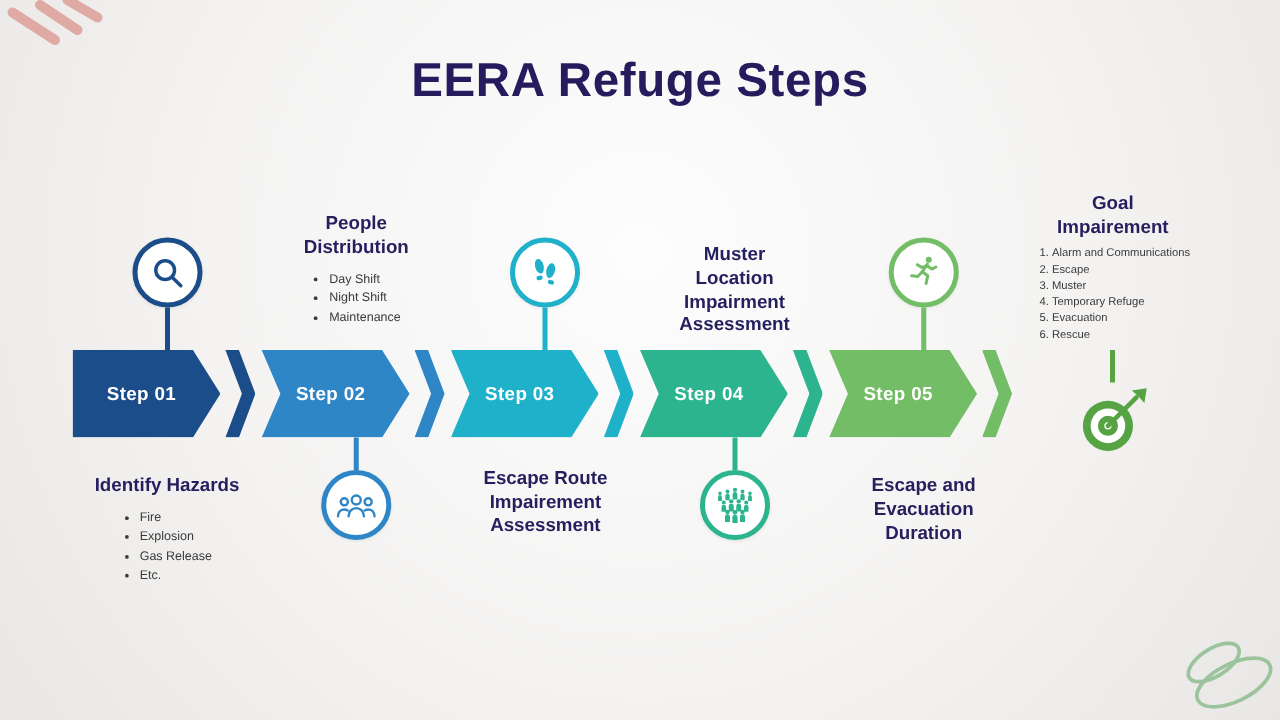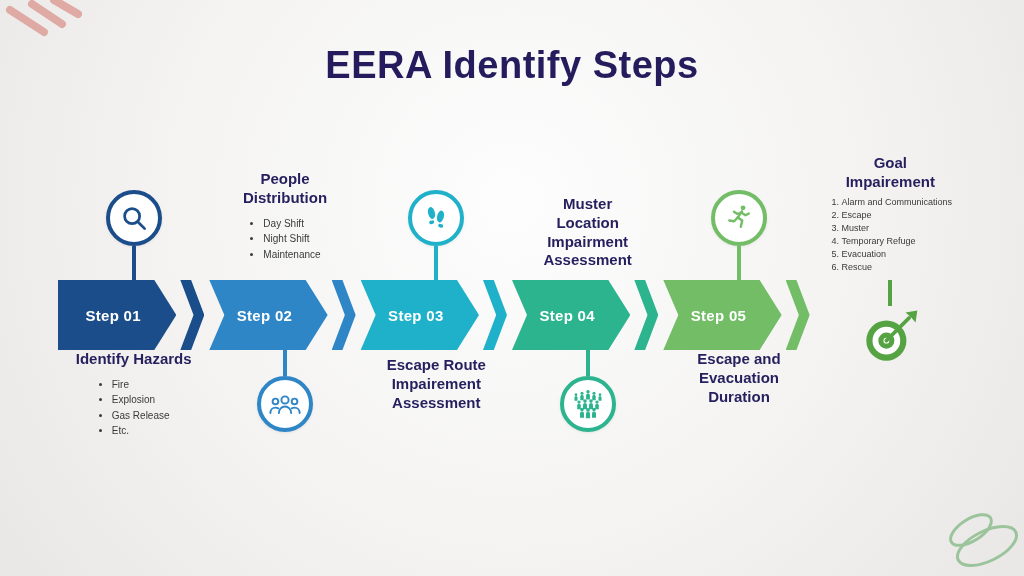--- a/index.html
+++ b/index.html
@@ -51,22 +51,22 @@
   }
   .bare-icon { color:var(--c); display:flex; align-items:center; justify-content:center; }
   .stem { width:4px; background:var(--c); }
   .stem.down { height:34px; }
   .stem.up { height:26px; }
 
   .text-block { display:flex; flex-direction:column; align-items:center; }
   .zone.top .text-block.pb-lg { padding-bottom:18px; }
   .zone.top .text-block.pb-md { padding-bottom:10px; }
   .zone.top .text-block.pb-sm { padding-bottom:6px; }
-  .zone.bottom .text-block.mt-lg { }
-  .zone.bottom .text-block.mt-md { margin-top:6px; }
+  .zone.bottom .text-block.mt-lg { margin-top:30px; }
+  .zone.bottom .text-block.mt-md { margin-top:24px; }
 
   .heading {
     font-weight:bold; color:#251f5e; text-align:center;
     font-size:15px; line-height:1.25;
   }
   .hw1{max-width:150px} .hw2{max-width:112px} .hw3{max-width:132px}
   .hw4{max-width:112px} .hw5{max-width:116px} .hw6{max-width:110px}
 
   ul.bullets {
     margin-top:8px; list-style:disc; padding-left:14px;
@@ -88,21 +88,21 @@
     <path d="M54 0 L78 14"></path>
   </g>
 </svg>
 <svg class="deco br" width="115" height="92">
   <g fill="none" stroke="#9cc49c" stroke-width="3">
     <ellipse cx="78" cy="62" rx="32" ry="15" transform="rotate(-26 78 62)"></ellipse>
     <ellipse cx="62" cy="46" rx="23" ry="11" transform="rotate(-32 62 46)"></ellipse>
   </g>
 </svg>
 
-<h1 class="title">EERA Identify Steps</h1>
+<h1 class="title">EERA Refuge Steps</h1>
 
 <div class="timeline">
 
   <div class="col s1">
     <div class="zone top">
       <div class="icon-block">
         <div class="ring">
           <svg viewBox="0 0 24 24" width="30" height="30">
               <g fill="none" stroke="currentColor" stroke-width="2.2" stroke-linecap="round">
                 <circle cx="10.5" cy="10.5" r="6"></circle>

